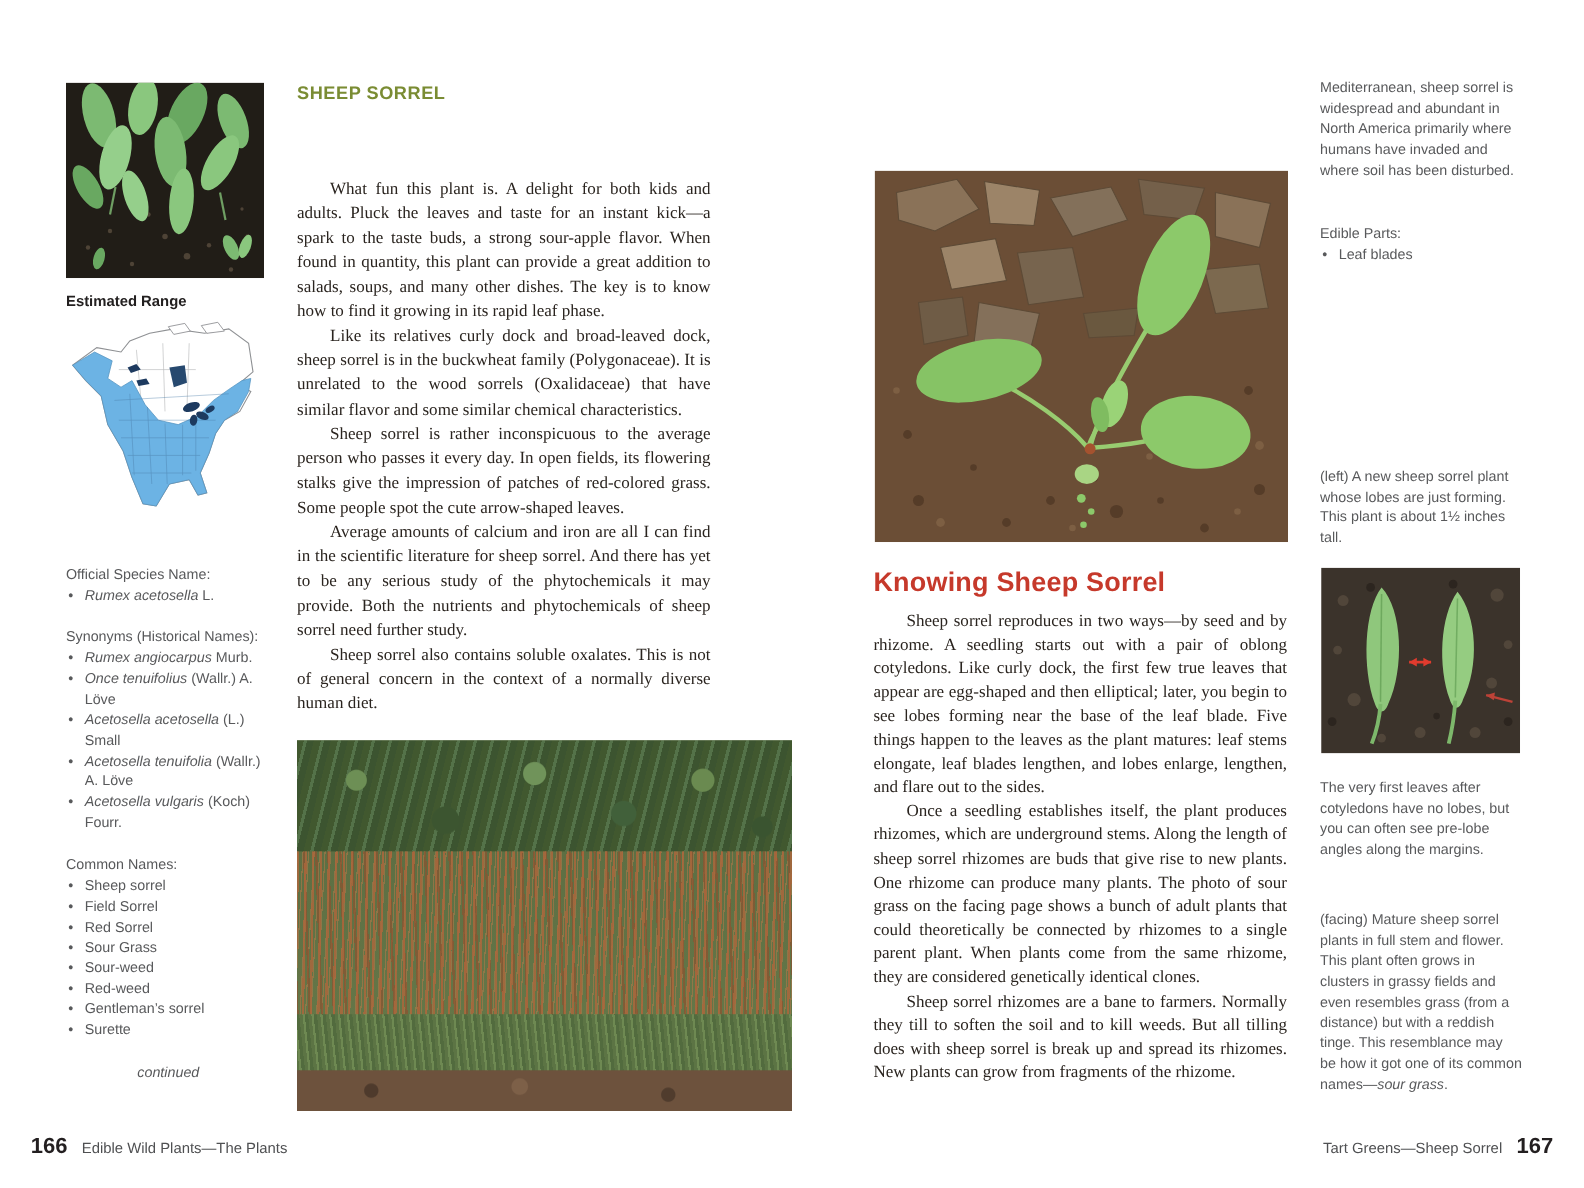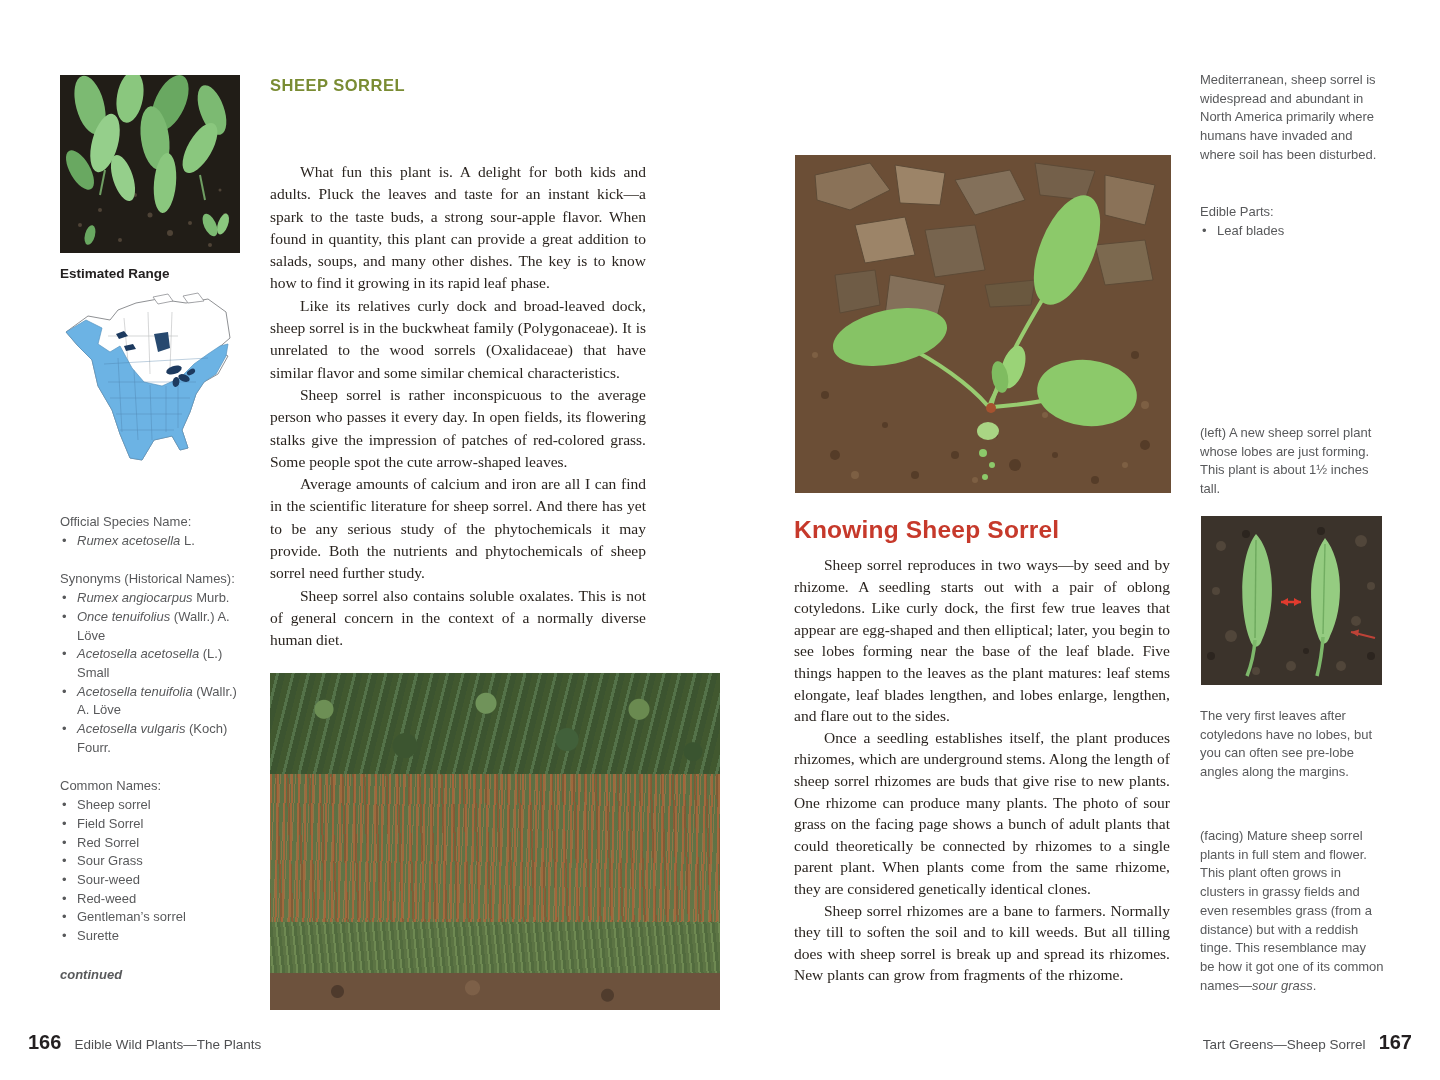--- a/index.html
+++ b/index.html
@@ -16,21 +16,21 @@
   .heading-green { font-family:"Liberation Sans", sans-serif; font-weight:bold; font-size:16.5px;
     letter-spacing:.5px; color:#7a8c33; }
   .heading-red { font-family:"Liberation Sans", sans-serif; font-weight:bold; font-size:24.5px;
     letter-spacing:.2px; color:#c6392b; margin:0 0 10px 0; }
   .range-label { font-family:"Liberation Sans", sans-serif; font-weight:bold; font-size:13.5px; color:#232020; }
 
   ul.side-list { list-style:none; }
   ul.side-list li { position:relative; padding-left:17px; }
   ul.side-list li::before { content:"\2022"; position:absolute; left:2px; color:#58595b; }
   .group { margin-bottom:20px; }
-  .continued { text-align:left; font-style:italic; margin-top:18px; padding-right:2px;font-weight:bold; }
+  .continued { text-align:center; font-style:italic; margin-top:18px; padding-right:2px; }
 
   
   .photo { position:absolute; overflow:hidden; }
   .photo svg { display:block; }
 
   
   .field-photo { background:#55683c; }
   .field-bush { position:absolute; left:0; top:0; width:100%; height:36%;
     background:
       radial-gradient(circle at 12% 30%, #6d8f55 9px, transparent 10px),

